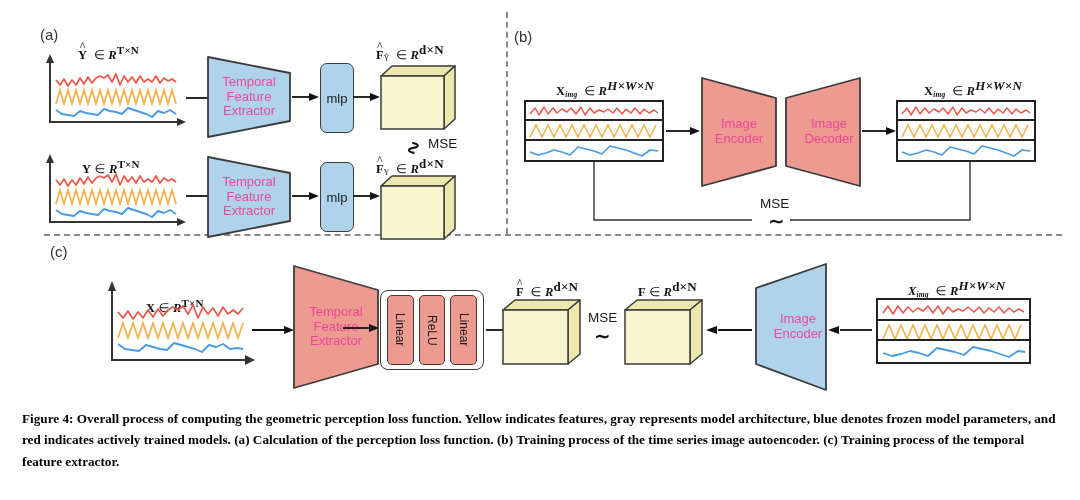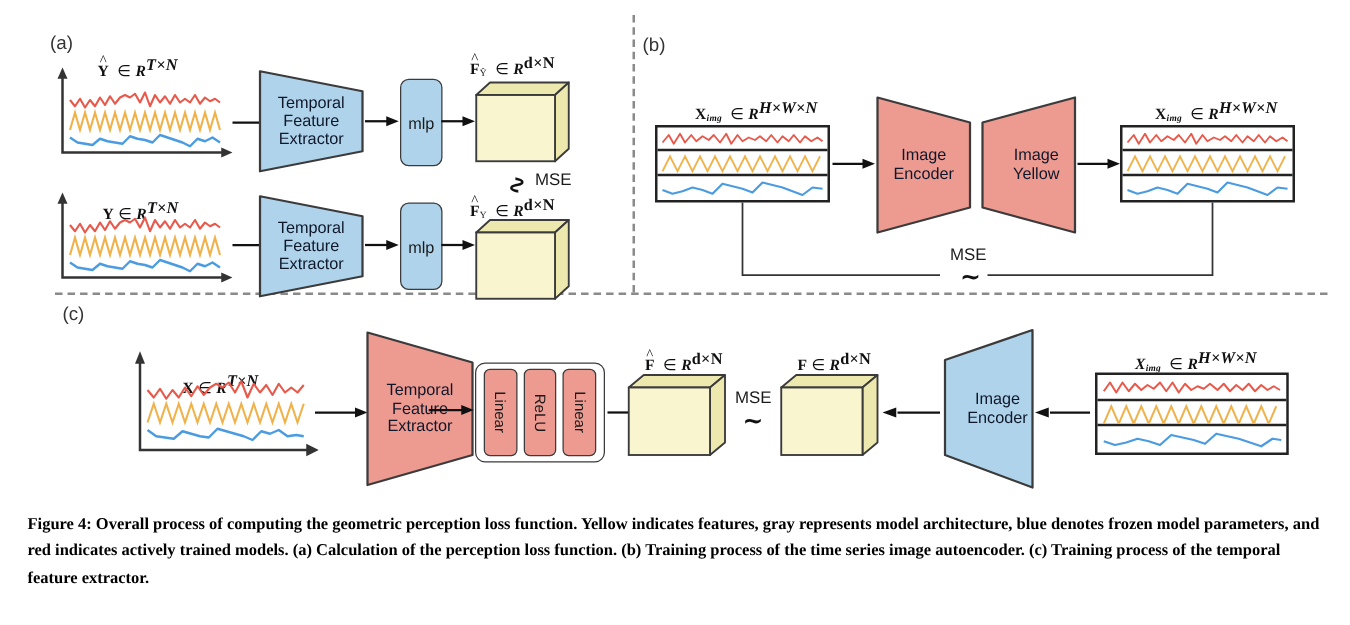--- a/index.html
+++ b/index.html
@@ -12,36 +12,36 @@
   .panel-letter{font-family:"Liberation Sans",sans-serif;font-size:15px;color:#333;}
 
   
   .dash-h{position:absolute;border-top:2.2px dashed #8a8a8a;}
   .dash-v{position:absolute;border-left:2.2px dashed #8a8a8a;}
 
   
   .math{font-family:"Liberation Serif",serif;font-size:12.5px;color:#111;white-space:nowrap;letter-spacing:.2px;}
   .math .it{font-style:italic;font-weight:bold;}
   .math .up{font-style:normal;}
-  .math sup{font-size:13px;font-style:italic;font-weight:bold;vertical-align:super;}
+  .math sup{font-size:11px;font-weight:bold;vertical-align:super;}
   .math sub{font-size:7.5px;font-style:italic;font-weight:bold;vertical-align:-.18em;}
   .math .sm{font-size:13px;font-style:normal;font-weight:bold;}
   .hatwrap{position:relative;display:inline-block;}
   .hatwrap .hat{position:absolute;left:50%;top:-.62em;transform:translateX(-50%);font-size:.95em;line-height:1;}
 
   
   .tsplot{position:absolute;}
   .tsplot svg{display:block;}
 
   
   .trap{position:absolute;}
   .trap svg{display:block;position:absolute;left:0;top:0;}
   .trap .lbl{position:absolute;left:0;top:0;width:100%;height:100%;
     display:flex;flex-direction:column;align-items:center;justify-content:center;
-    font-size:13px;line-height:1.12;color:#0f172a;text-align:center;pointer-events:none;}
+    font-size:13px;line-height:1.12;color:#ec4899;text-align:center;pointer-events:none;}
 
   
   .rrect{position:absolute;border:1.6px solid #3b3b3b;border-radius:7px;
     display:flex;align-items:center;justify-content:center;font-size:13px;color:#1a1a1a;}
 
   
   .box3d{position:absolute;}
   .box3d svg{display:block;}
 
   
@@ -262,21 +262,21 @@
       <span>Encoder</span>
     </div>
   </div>
 
   <div class="trap" style="left:784px;top:76px;width:78px;height:112px;">
     <svg width="78" height="112" viewBox="0 0 78 112">
         <polygon points="2,22 76,2 76,110 2,90" fill="#ED9A91" stroke="#3b3b3b" stroke-width="1.8" stroke-linejoin="round"></polygon>
       </svg>
     <div class="lbl" style="padding-left:6px;">
       <span>Image</span>
-      <span>Yellow</span>
+      <span>Decoder</span>
     </div>
   </div>
 
   <div class="arrow" style="left:862px;top:125px;">
     <svg width="36" height="12" viewBox="0 0 36 12">
         <line x1="0" y1="6" x2="26" y2="6" stroke="#111" stroke-width="1.8"></line>
         <path d="M34 6 L24 2 L24 10 Z" fill="#111"></path>
       </svg>
   </div>
 

